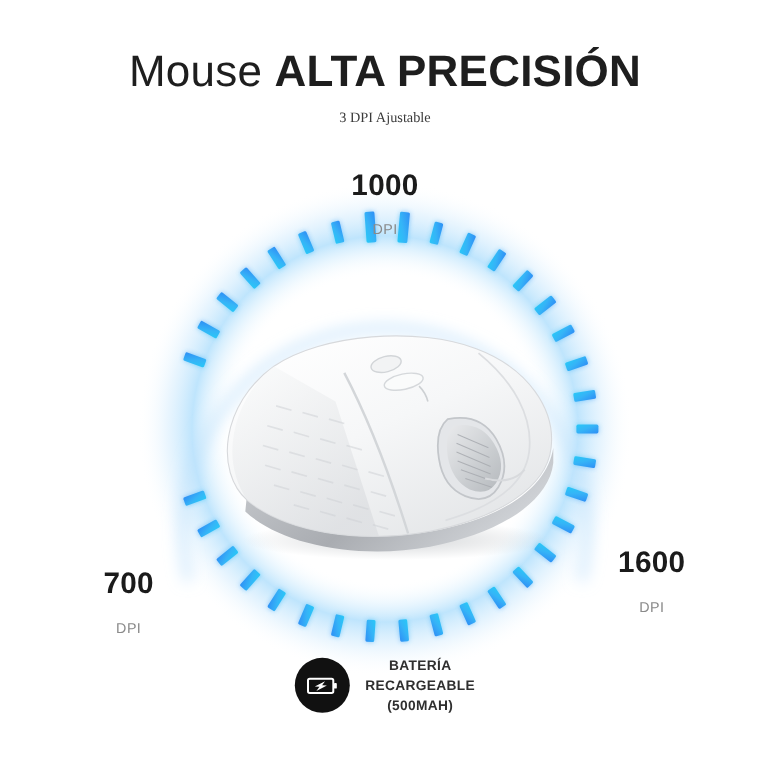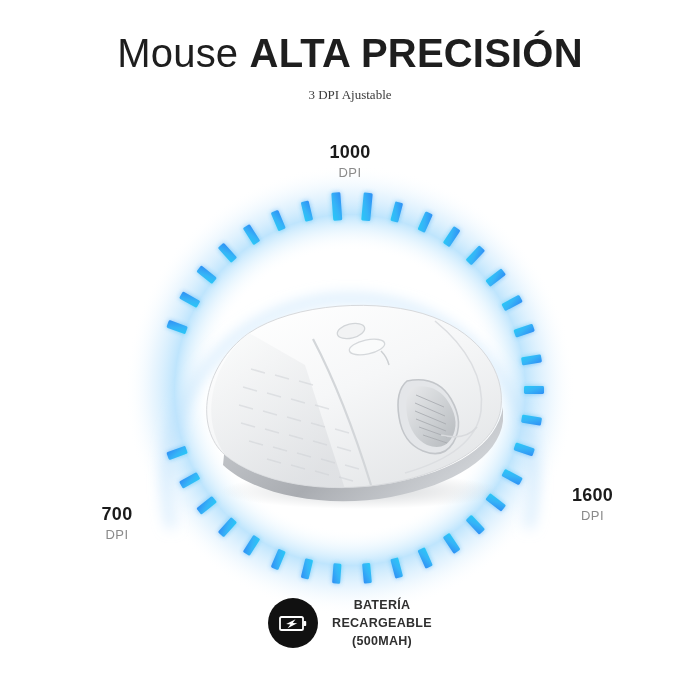--- a/index.html
+++ b/index.html
@@ -12,21 +12,21 @@
     height: 700px;
     position: relative;
     overflow: hidden;
     font-family: "Liberation Sans", sans-serif;
     color: #2b2b2b;
   }
 
   
   .header {
     position: absolute;
-    top: 0;
+    top: 12px;
     left: 0;
     width: 700px;
     text-align: center;
   }
   .title {
     margin: 0;
     padding-top: 30px;
     font-size: 40px;
     line-height: 1.15;
     letter-spacing: 0.2px;
@@ -65,27 +65,28 @@
     height: 700px;
   }
 
   
   .dpi-label {
     position: absolute;
     text-align: center;
     line-height: 1;
   }
   .dpi-value {
-    font-size: 18px;
+    font-size: 27px;
     font-weight: 700;
     color: #1b1b1b;
     letter-spacing: 0.3px;
+    margin-top: 12px;
   }
   .dpi-unit {
-    margin-top: 5px;
+    margin-top: 20px;
     font-size: 13px;
     font-weight: 400;
     color: #8a8a8a;
     letter-spacing: 0.4px;
   }
   .dpi-top {
     left: 280px;
     top: 143px;
     width: 140px;
   }

